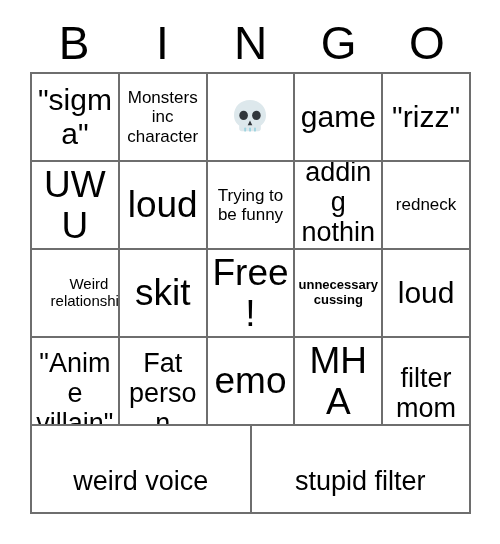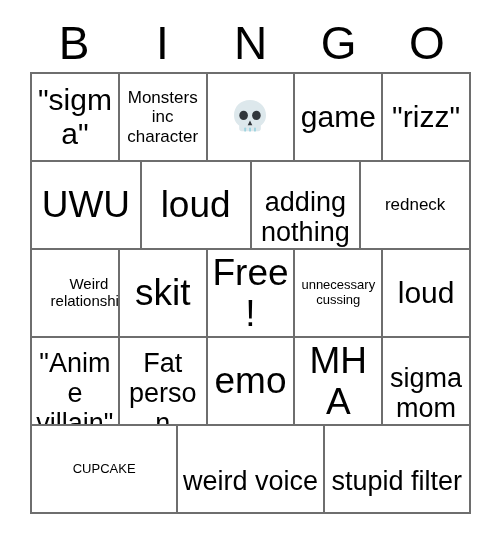--- a/index.html
+++ b/index.html
@@ -62,21 +62,21 @@
     display: block;
     width: 100%;
     line-height: 1.12;
     word-wrap: break-word;
   }
   .fs-xl { font-size: 37px; }
   .fs-lg { font-size: 30px; }
   .fs-md { font-size: 27px; margin-top: 24px; }
   .fs-sm { font-size: 17px; }
   .fs-xs { font-size: 15px; margin-left: 28px; }
-  .fs-xxs { font-size: 13px; }
+  .fs-xxs { font-size: 13px; font-weight: bold; }
   .cell-emoji {
     display: block;
     width: 100%;
     text-align: center;
     line-height: 1;
   }
   .skull-svg {
     display: inline-block;
     vertical-align: middle;
   }
@@ -121,20 +121,23 @@
         </div>
       </div>
       <div class="grid-row">
         <div class="cell">
           <span class="cell-text fs-xl">UWU</span>
         </div>
         <div class="cell">
           <span class="cell-text fs-xl">loud</span>
         </div>
         <div class="cell">
+          <span class="cell-text fs-sm">Trying to be funny</span>
+        </div>
+        <div class="cell">
           <span class="cell-text fs-md">adding nothing</span>
         </div>
         <div class="cell">
           <span class="cell-text fs-sm">redneck</span>
         </div>
       </div>
       <div class="grid-row">
         <div class="cell">
           <span class="cell-text fs-xs">Weird relationship</span>
         </div>
@@ -158,27 +161,24 @@
         <div class="cell">
           <span class="cell-text fs-md">Fat person</span>
         </div>
         <div class="cell">
           <span class="cell-text fs-xl">emo</span>
         </div>
         <div class="cell">
           <span class="cell-text fs-xl">MHA</span>
         </div>
         <div class="cell">
-          <span class="cell-text fs-md">sigma mom</span>
+          <span class="cell-text fs-md">filter mom</span>
         </div>
       </div>
       <div class="grid-row">
-        <div class="cell">
-          <span class="cell-text fs-xxs">CUPCAKE</span>
-        </div>
         <div class="cell">
           <span class="cell-text fs-md">weird voice</span>
         </div>
         <div class="cell">
           <span class="cell-text fs-md">stupid filter</span>
         </div>
       </div>
     </div>
 
 </div>

